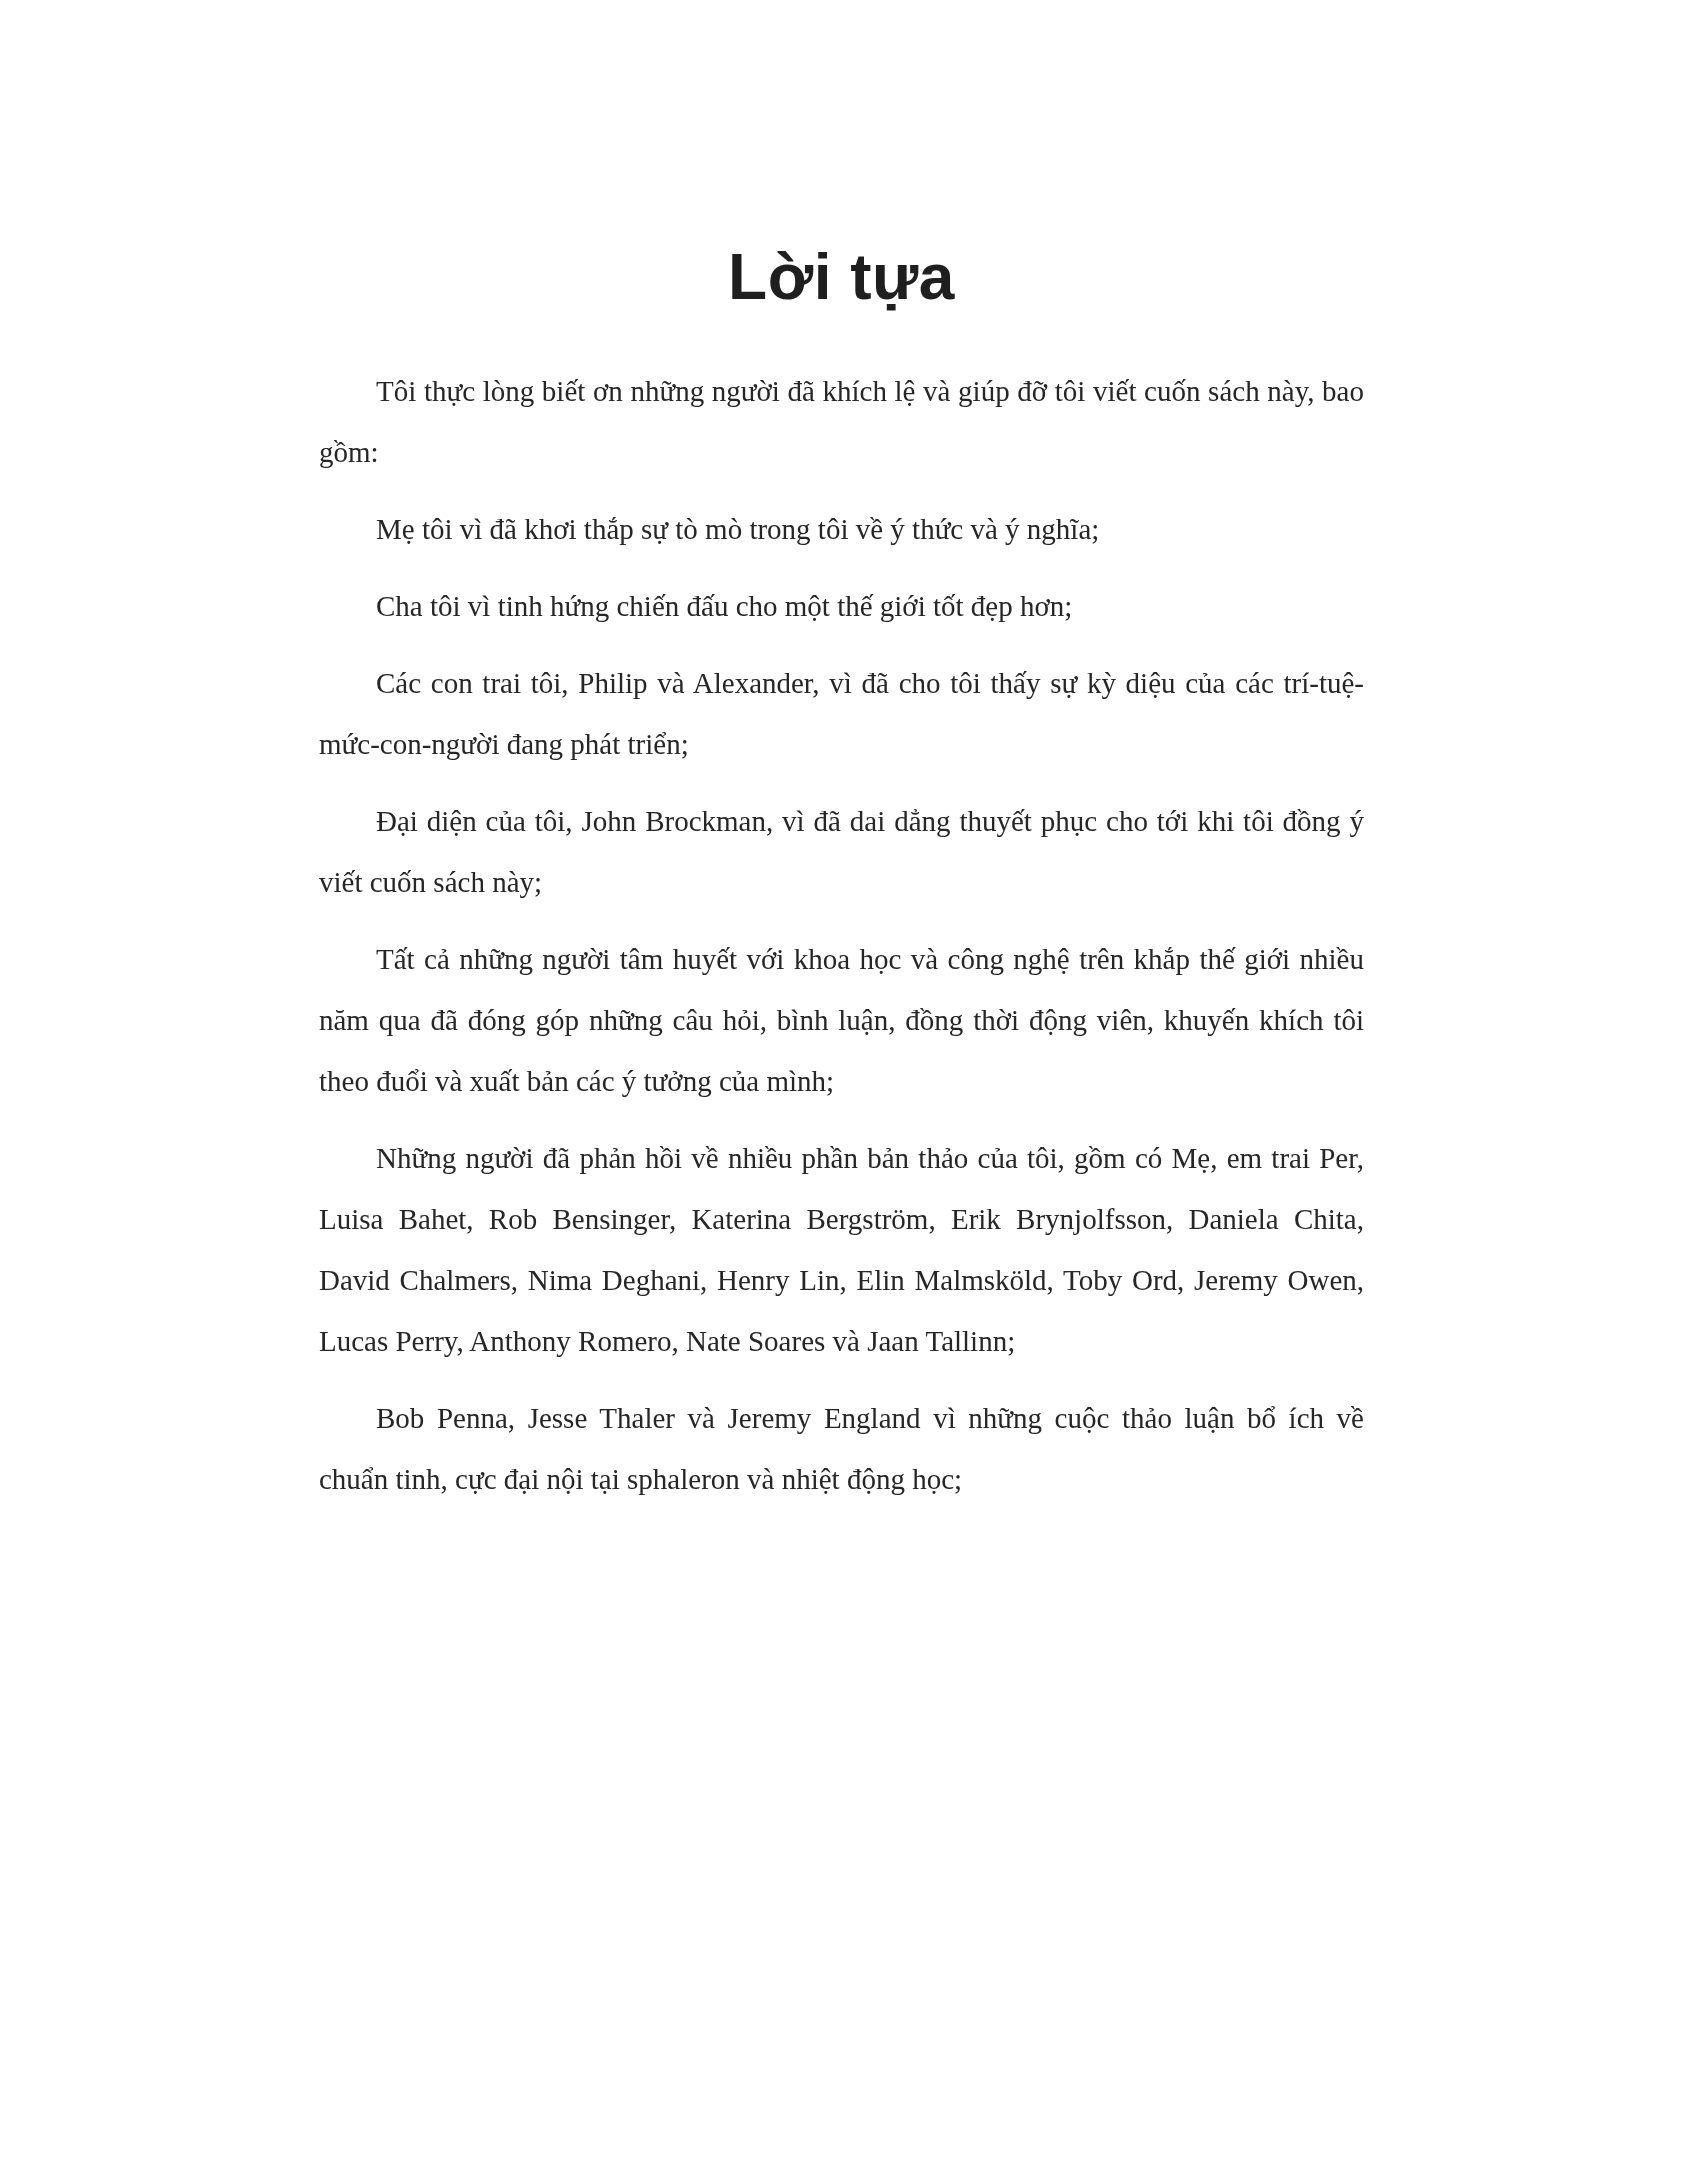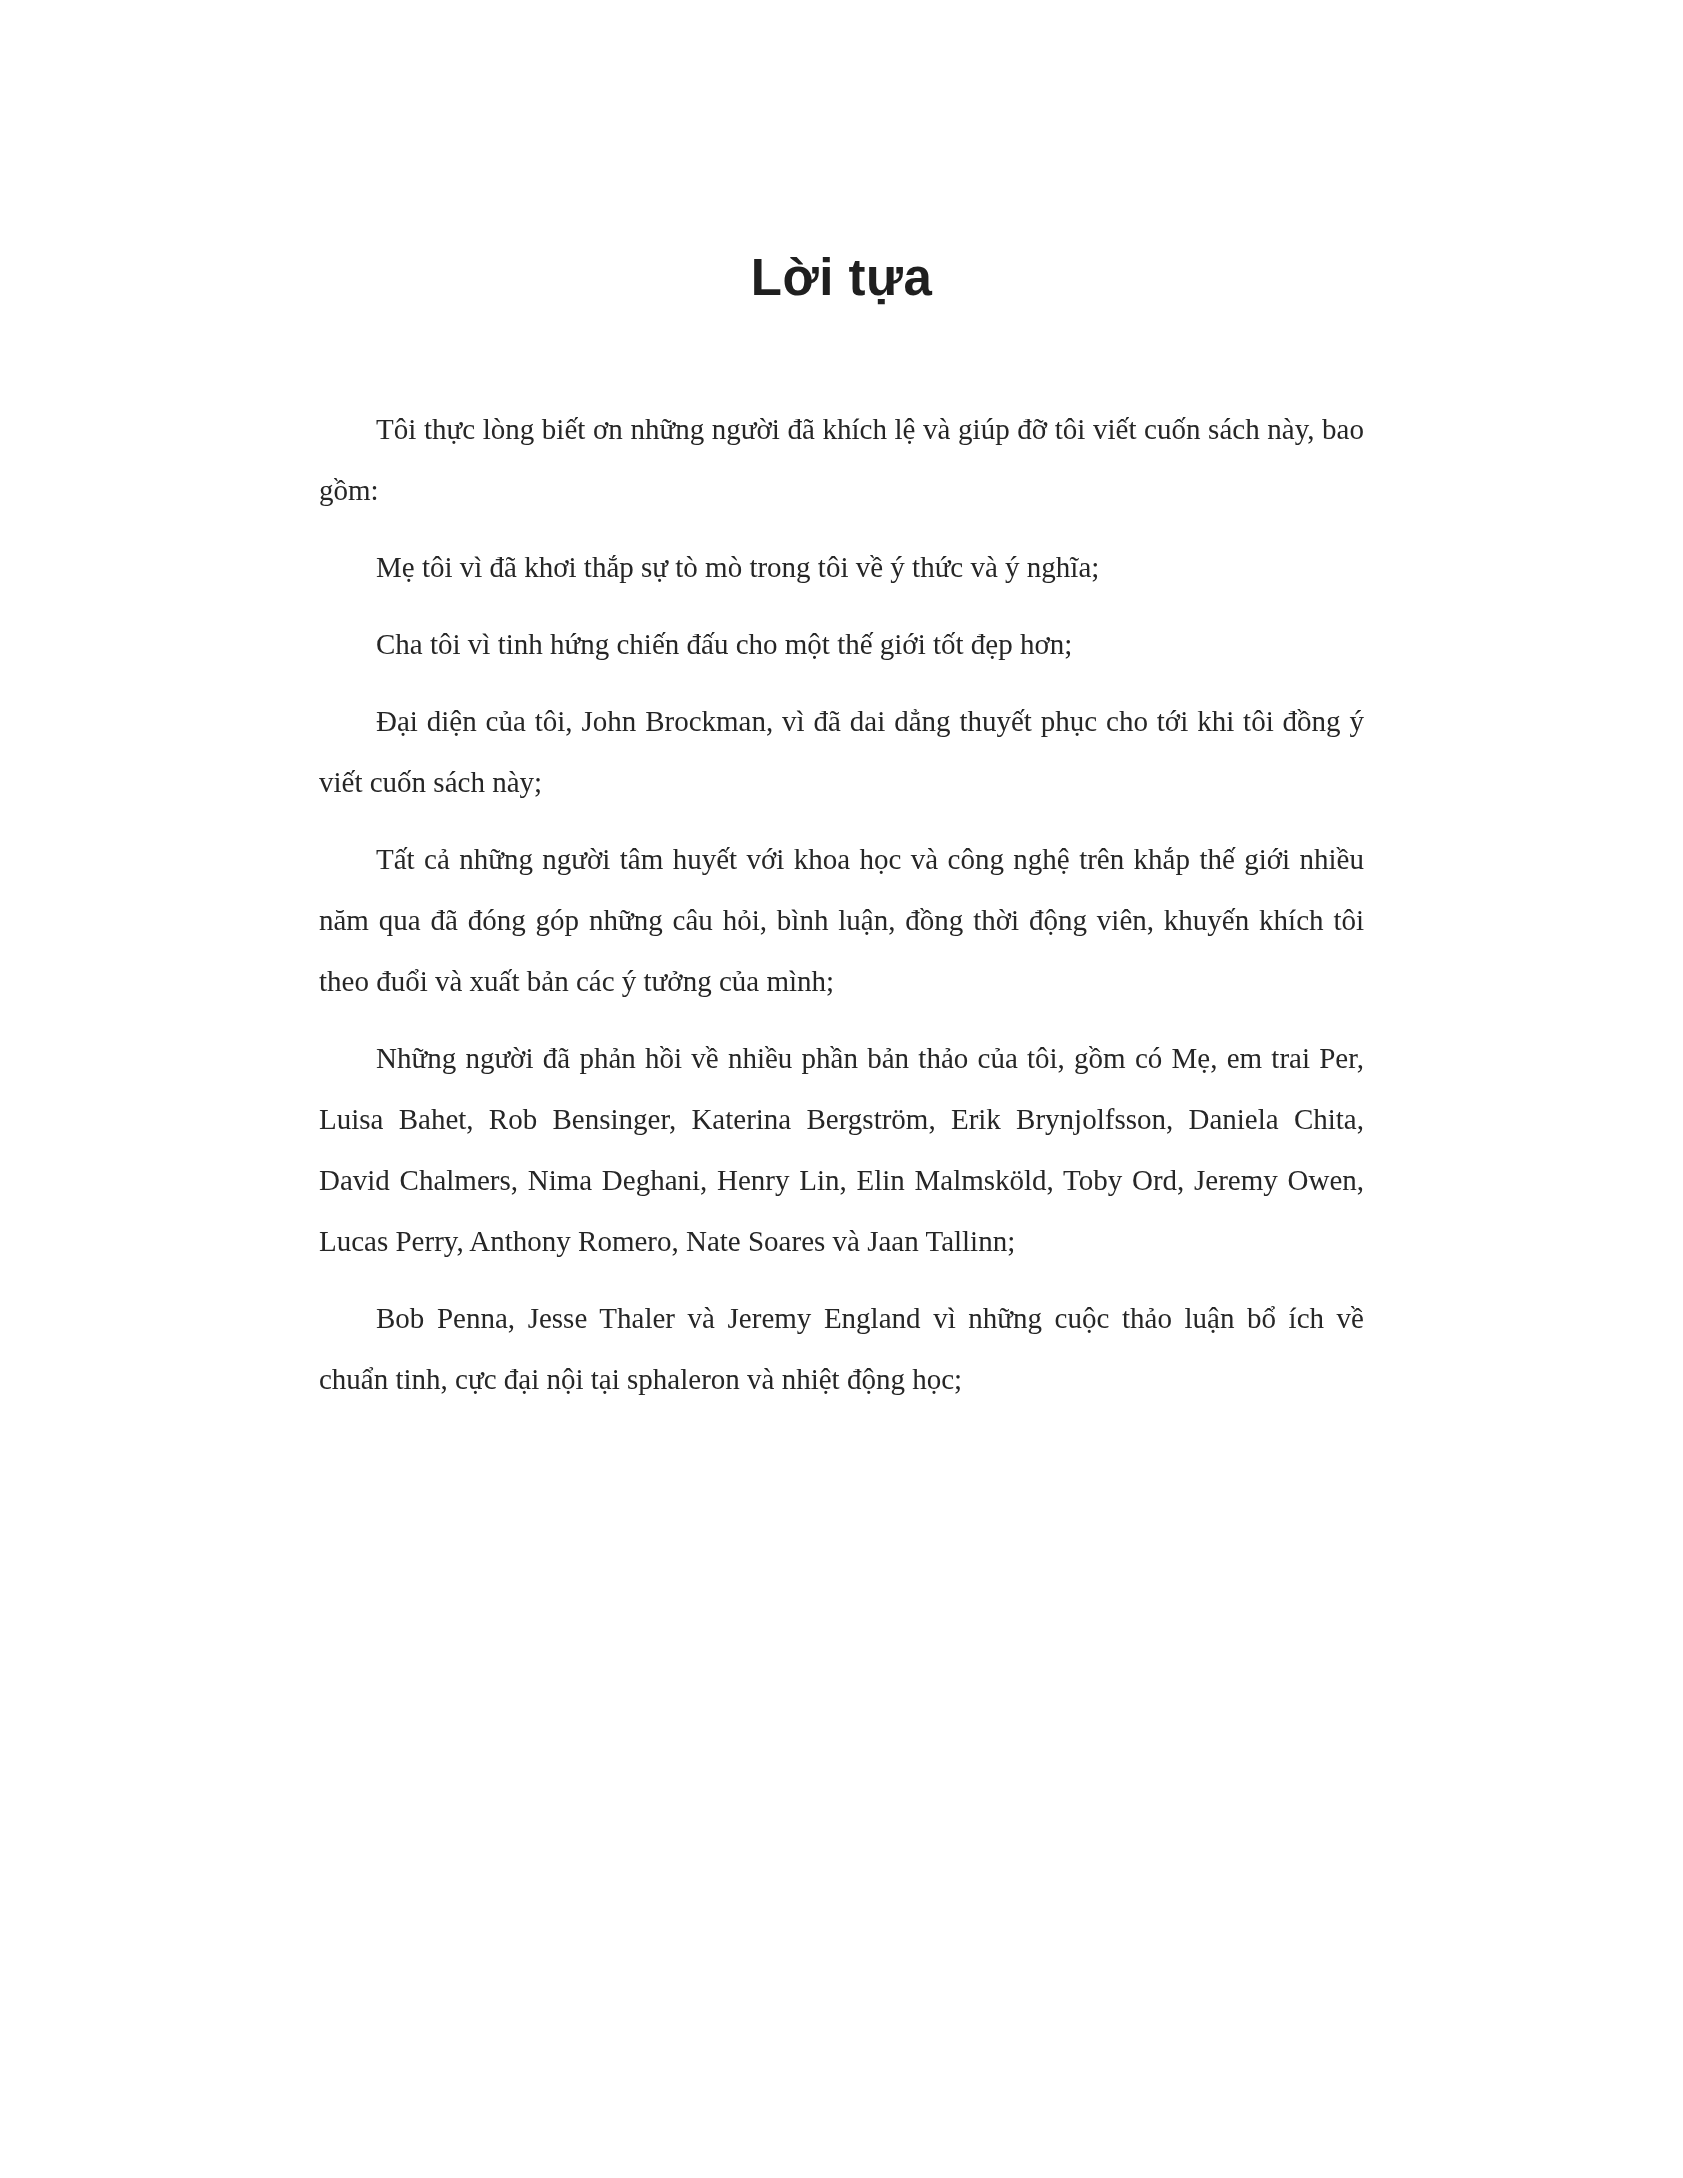--- a/index.html
+++ b/index.html
@@ -12,24 +12,24 @@
     width: 1683px;
     height: 2178px;
     background: #ffffff;
     box-sizing: border-box;
     padding: 248px 303px 0 303px;
     overflow: hidden;
   }
   .page-title {
     font-family: "Liberation Sans", sans-serif;
     font-weight: 700;
-    font-size: 51px;
+    font-size: 64px;
     color: #1f1f1f;
     text-align: center;
-    margin: 0 0 92px 0;
+    margin: 0 0 54px 0;
     line-height: 59px;
     letter-spacing: 0.5px;
   }
   .page-body {
     font-family: "Liberation Serif", serif;
     font-size: 29px;
     line-height: 61px;
     color: #262626;
     text-align: justify;
   }
@@ -42,19 +42,20 @@
 </head>
 <body>
 
 <div class="sheet">
   <h1 class="page-title">Lời tựa</h1>
 
   <div class="page-body">
     <p>Tôi thực lòng biết ơn những người đã khích lệ và giúp đỡ tôi viết cuốn sách này, bao gồm:</p>
     <p>Mẹ tôi vì đã khơi thắp sự tò mò trong tôi về ý thức và ý nghĩa;</p>
     <p>Cha tôi vì tinh hứng chiến đấu cho một thế giới tốt đẹp hơn;</p>
+    <p>Các con trai tôi, Philip và Alexander, vì đã cho tôi thấy sự kỳ diệu của các trí-tuệ-mức-con-người đang phát triển;</p>
     <p>Đại diện của tôi, John Brockman, vì đã dai dẳng thuyết phục cho tới khi tôi đồng ý viết cuốn sách này;</p>
     <p>Tất cả những người tâm huyết với khoa học và công nghệ trên khắp thế giới nhiều năm qua đã đóng góp những câu hỏi, bình luận, đồng thời động viên, khuyến khích tôi theo đuổi và xuất bản các ý tưởng của mình;</p>
     <p>Những người đã phản hồi về nhiều phần bản thảo của tôi, gồm có Mẹ, em trai Per, Luisa Bahet, Rob Bensinger, Katerina Bergström, Erik Brynjolfsson, Daniela Chita, David Chalmers, Nima Deghani, Henry Lin, Elin Malmsköld, Toby Ord, Jeremy Owen, Lucas Perry, Anthony Romero, Nate Soares và Jaan Tallinn;</p>
     <p>Bob Penna, Jesse Thaler và Jeremy England vì những cuộc thảo luận bổ ích về chuẩn tinh, cực đại nội tại sphaleron và nhiệt động học;</p>
   </div>
 </div>
 
 
 </body></html>

